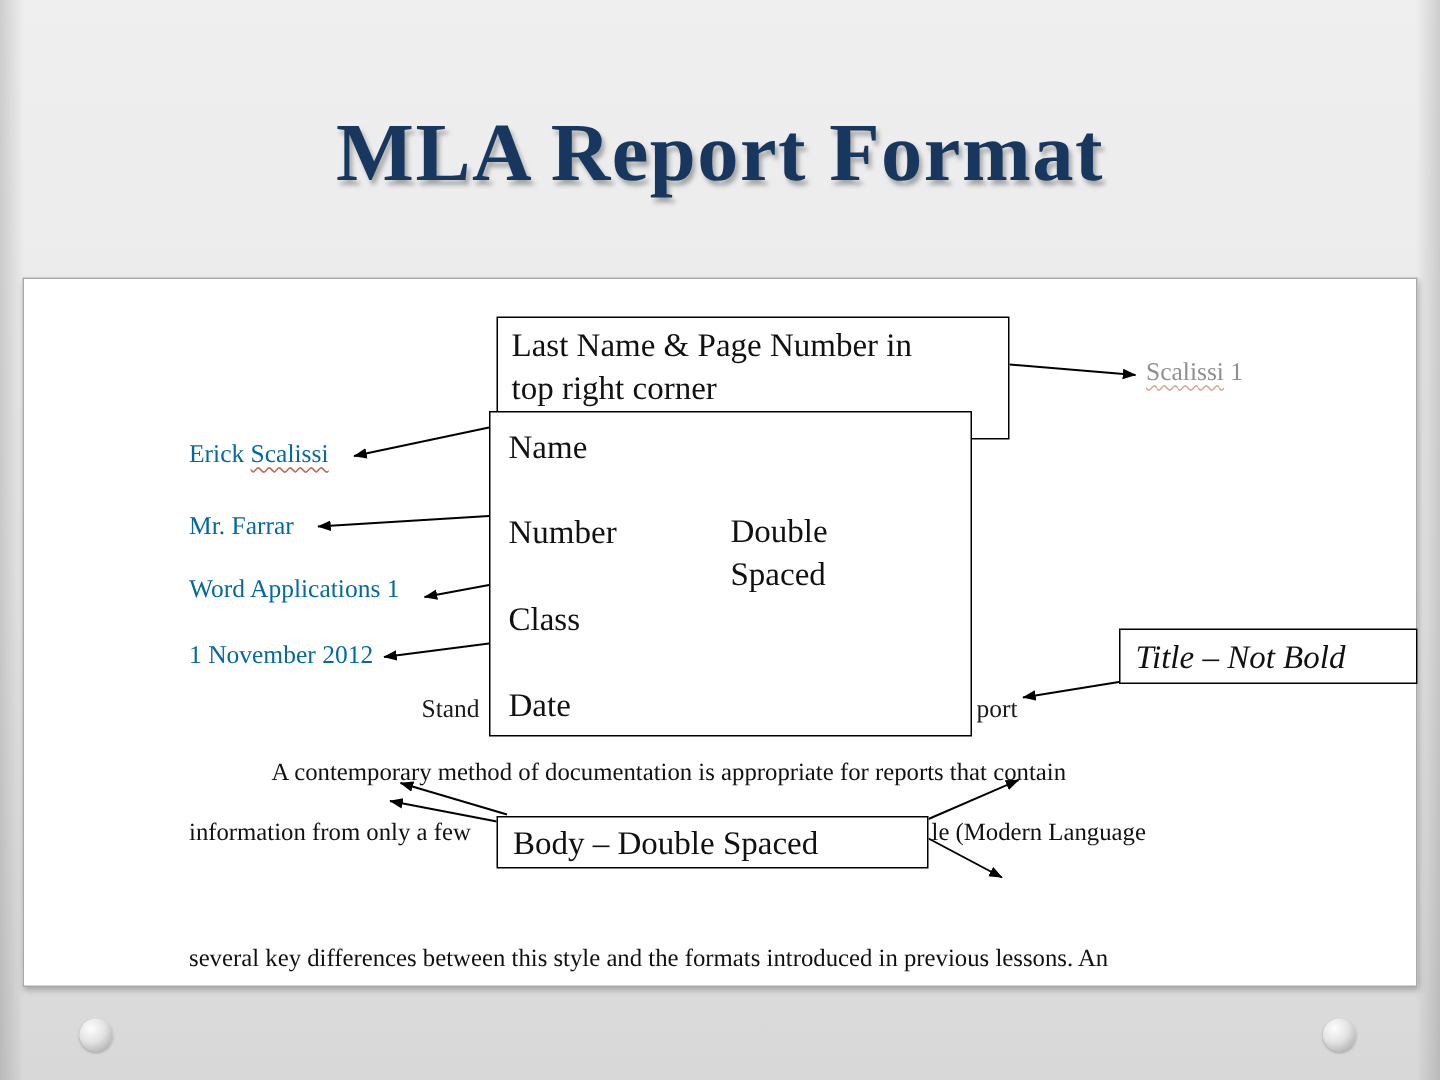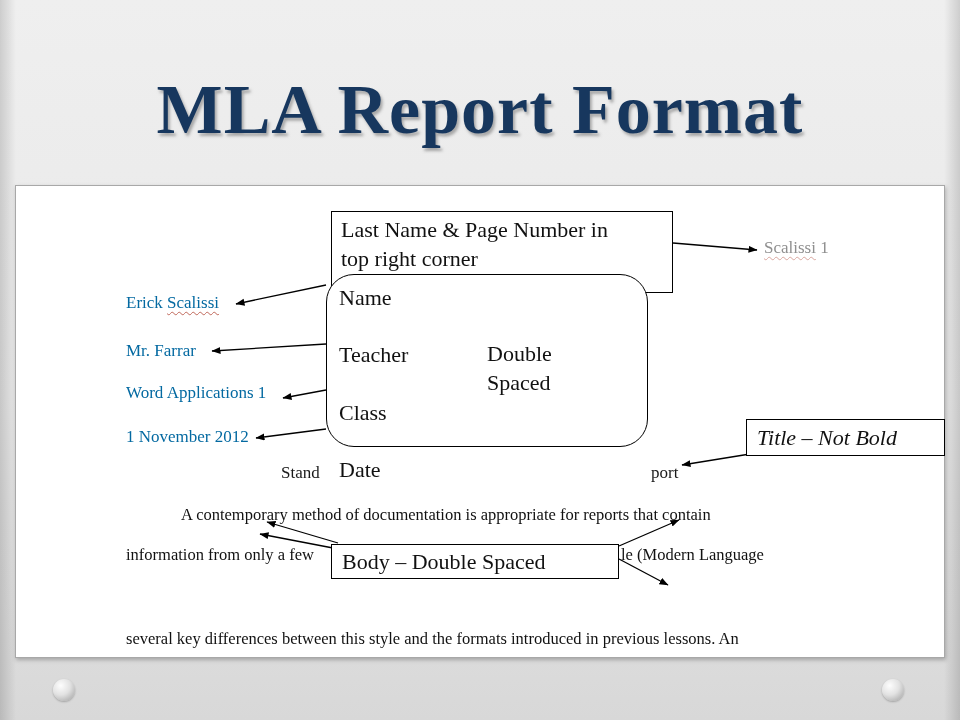--- a/index.html
+++ b/index.html
@@ -10,21 +10,21 @@
     position:relative; width:960px; height:720px; overflow:hidden;
     background:
       linear-gradient(90deg, rgba(0,0,0,0.14) 0px, rgba(0,0,0,0) 16px,
                       rgba(0,0,0,0) 944px, rgba(0,0,0,0.14) 960px),
       linear-gradient(180deg, #efefef 0%, #e8e8e8 55%, #d8d8d8 100%);
   }
 
   .slide-title {
     position:absolute; top:70px; left:0; width:100%;
     text-align:center; font-family:"Liberation Serif", serif;
-    font-size:70px; font-weight:700; letter-spacing:1px;
+    font-size:55px; font-weight:700; letter-spacing:1px;
     color:#17375e; text-shadow:2px 3px 3px rgba(110,110,110,0.55);
   }
 
   .doc-panel {
     position:absolute; left:15px; top:185px; width:930px; height:473px;
     background:#ffffff; border:1px solid #a8a8a8;
     box-shadow:1px 2px 4px rgba(0,0,0,0.25);
     color:#111;
   }
 
@@ -55,21 +55,21 @@
   .l4  { left:110px; top:443px; }
 
   .arrows { position:absolute; left:0; top:0; width:930px; height:473px; pointer-events:none; }
   .arrow  { stroke:#000; stroke-width:1.3; }
 
   .callout {
     position:absolute; background:#fff; border:1.6px solid #000;
     font-size:22px; color:#111; line-height:1.32;
   }
   .note-header { left:315px; top:25px;  width:342px; height:82px; padding:3px 9px; white-space:pre-line; }
-  .note-fields { left:310px; top:88px;  width:322px; height:173px;border-radius:28px; }
+  .note-fields { left:310px; top:88px;  width:322px; height:217px; }
   .note-title  { left:730px; top:233px; width:199px; height:37px; padding:3px 0 12px 10px;font-style:italic; }
   .note-body   { left:315px; top:358px; width:288px; height:35px; padding:2px 0 0 10px; }
 
   .field { position:absolute; left:12px; }
   .f0 { top:8px; } .f1 { top:65px; } .f2 { top:123px; } .f3 { top:180px; }
   .double-spaced { position:absolute; left:160px; top:64px; white-space:pre-line; }
 
   .ball {
     position:absolute; width:22px; height:22px; border-radius:50%;
     background:radial-gradient(circle at 35% 30%, #fdfdfd 0%, #e2e2e2 45%, #bcbcbc 75%, #909090 100%);
@@ -118,21 +118,21 @@
       <line class="arrow" x1="317" y1="362" x2="244" y2="348" marker-end="url(#ah)"></line>
       <line class="arrow" x1="603" y1="360" x2="663" y2="334" marker-end="url(#ah)"></line>
       <line class="arrow" x1="603" y1="373" x2="652" y2="399" marker-end="url(#ah)"></line>
     </svg>
 
     <div class="callout note-header">Last Name &amp; Page Number in
 top right corner</div>
 
     <div class="callout note-fields">
       <div class="field f0">Name</div>
-      <div class="field f1">Teacher</div>
+      <div class="field f1">Number</div>
       <div class="field f2">Class</div>
       <div class="field f3">Date</div>
       <div class="double-spaced">Double
 Spaced</div>
     </div>
 
     <div class="callout note-title">Title – Not Bold</div>
     <div class="callout note-body">Body – Double Spaced</div>
 
   </div>

